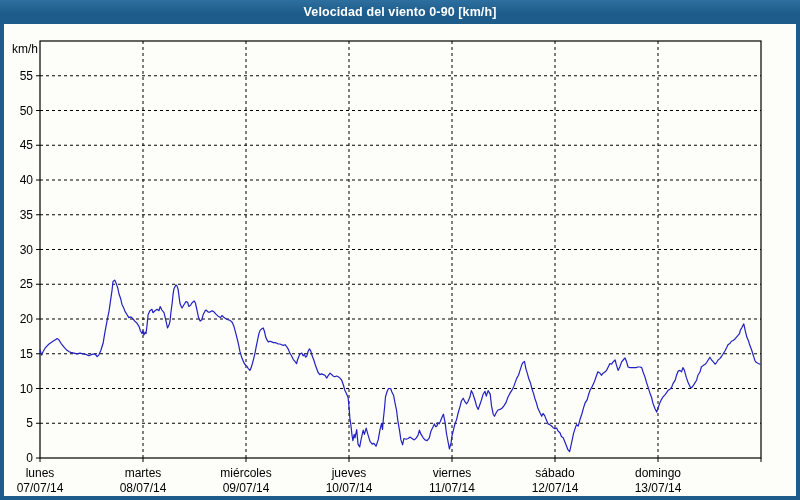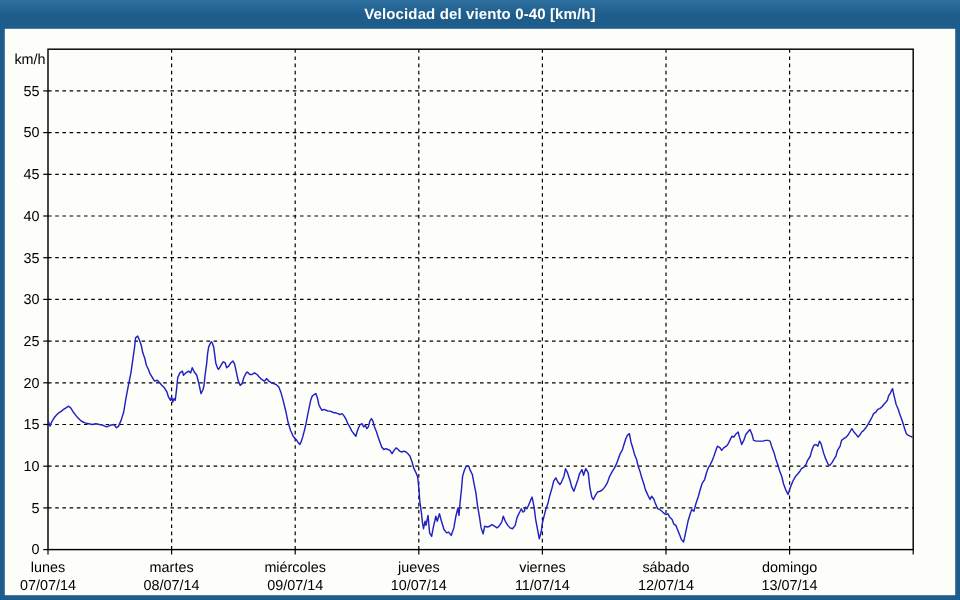--- a/index.html
+++ b/index.html
@@ -11,21 +11,21 @@
   .titlebar span{color:#ffffff;font-size:12.5px;font-weight:bold;letter-spacing:0.1px;}
   .content{position:absolute;left:4px;top:24px;width:792px;height:472px;background:#fdfdfa;}
   svg#chart{position:absolute;left:0;top:0;width:800px;height:500px;}
   svg text{font-family:"Liberation Sans",sans-serif;fill:#000000;font-size:12px;}
 </style>
 </head>
 <body>
 
 <div class="frame">
   <div class="titlebar">
-    <span>Velocidad del viento 0-40 [km/h]</span>
+    <span>Velocidad del viento 0-90 [km/h]</span>
   </div>
   <div class="content"></div>
   <svg id="chart" viewBox="0 0 800 500">
       <line x1="36" y1="458" x2="40" y2="458" stroke="#000000" stroke-width="1"></line>
       <text x="33" y="462" text-anchor="end">0</text>
       <line x1="40" y1="423.25" x2="761" y2="423.25" stroke="#000000" stroke-width="1" stroke-dasharray="3,3"></line>
       <line x1="36" y1="423.25" x2="40" y2="423.25" stroke="#000000" stroke-width="1"></line>
       <text x="33" y="427.25" text-anchor="end">5</text>
       <line x1="40" y1="388.5" x2="761" y2="388.5" stroke="#000000" stroke-width="1" stroke-dasharray="3,3"></line>
       <line x1="36" y1="388.5" x2="40" y2="388.5" stroke="#000000" stroke-width="1"></line>

